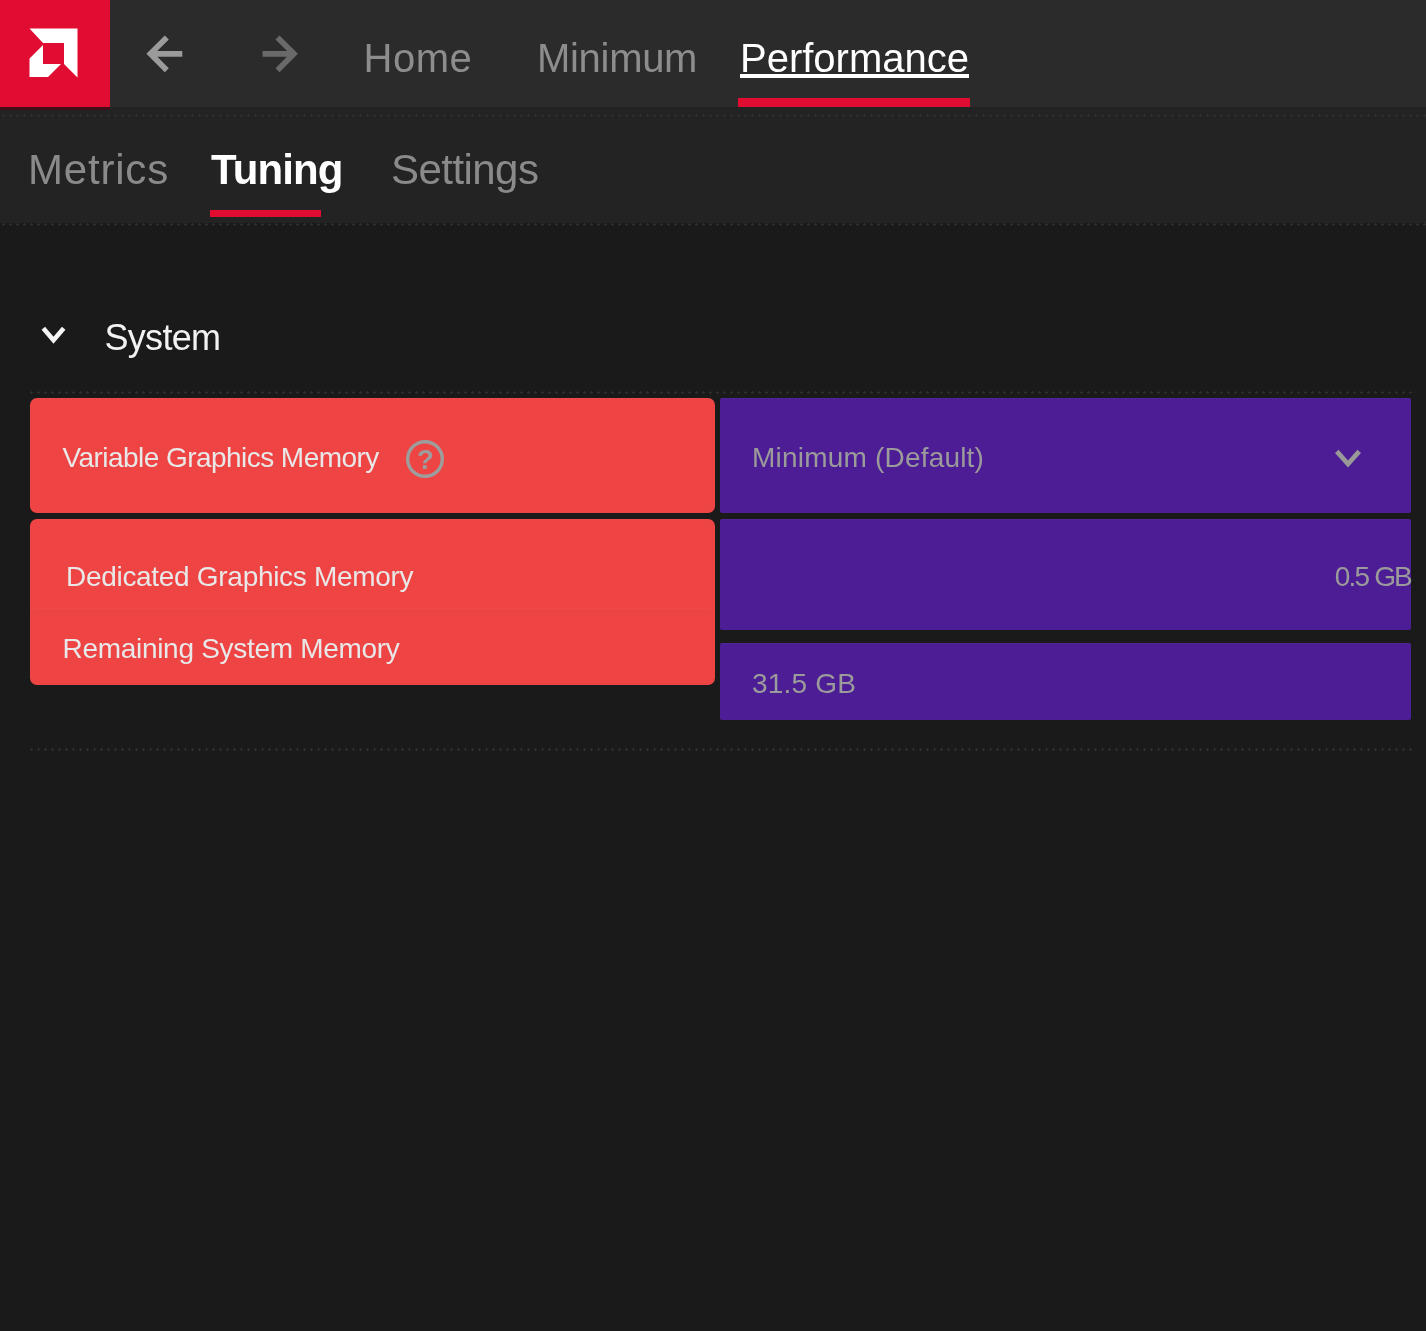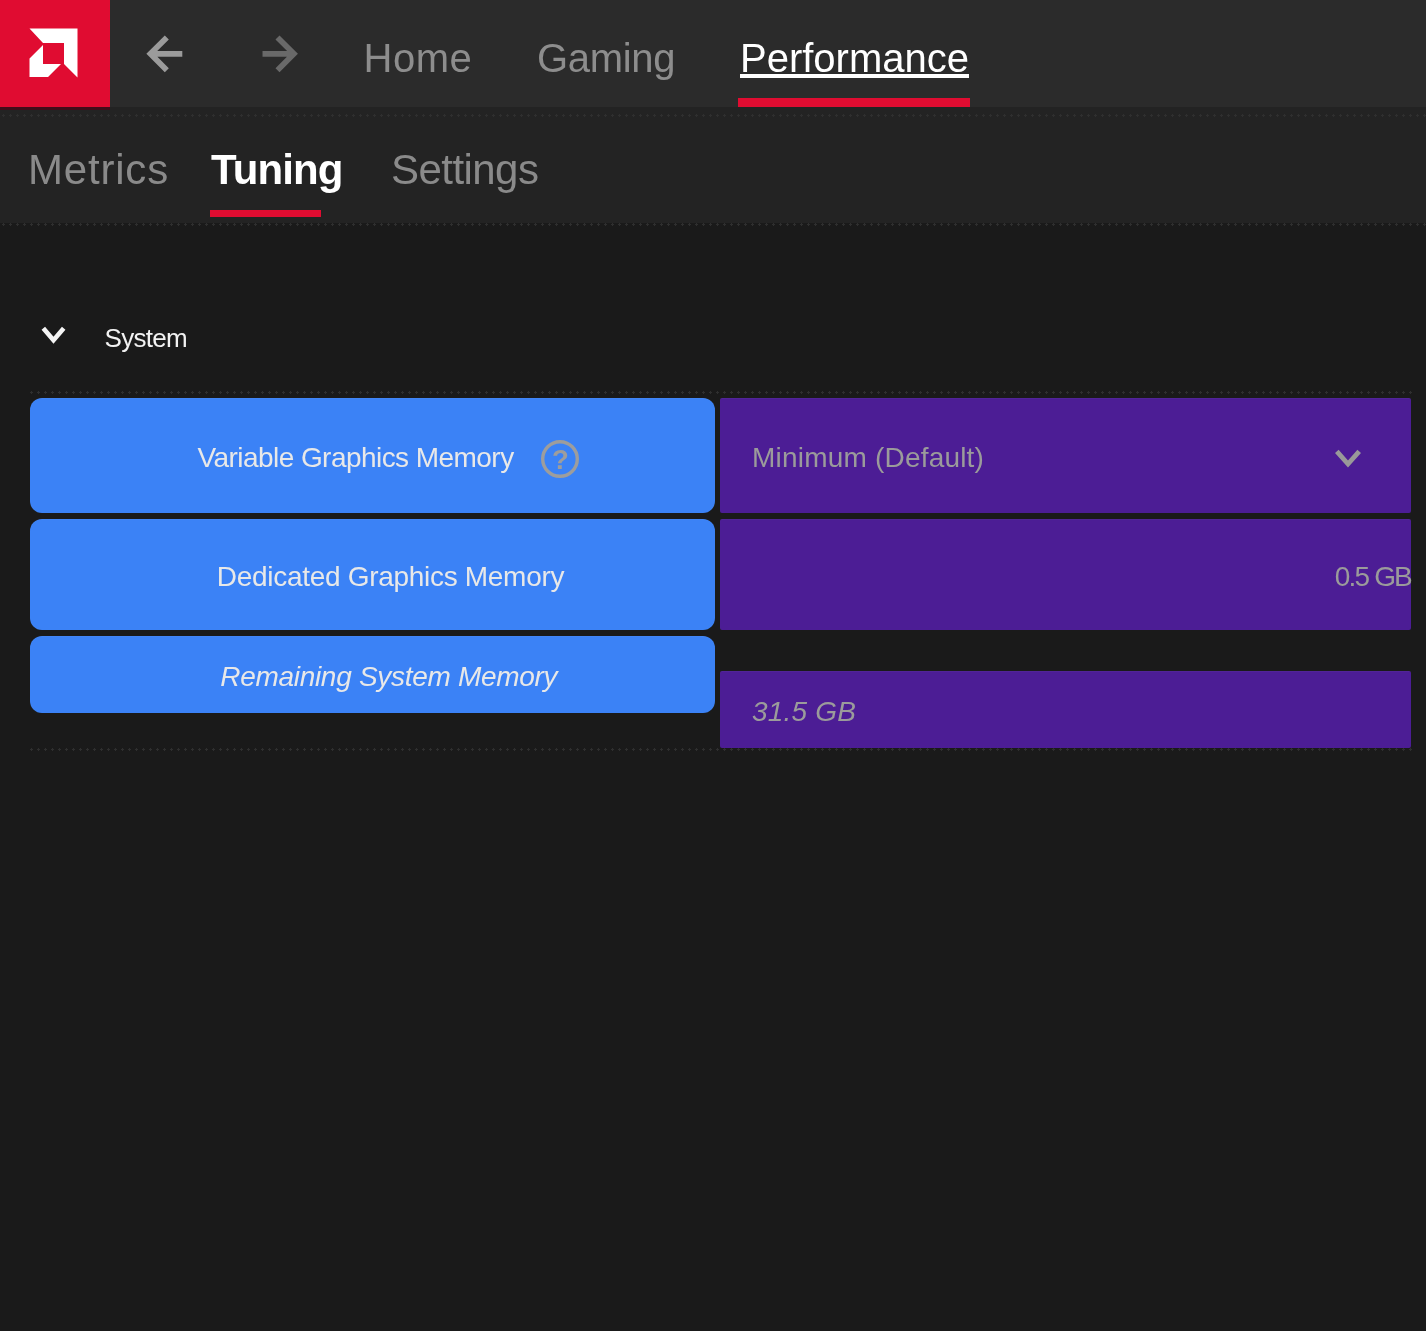--- a/index.html
+++ b/index.html
@@ -17,27 +17,27 @@
   #nav-perf { left:740px; color:#ffffff;text-decoration:underline; }
   #perf-line { left:738px; top:97.5px; width:232px; height:9px; background:#e00c31; }
 
   #subbar { left:0; top:107px; width:1426px; height:116px; background:#232323; }
   .subtxt { top:107px; height:116px; line-height:126.5px; font-size:42px; color:#8a8a8a; white-space:nowrap; }
   #sub-metrics { left:28px; letter-spacing:0.8px; }
   #sub-tuning { left:211px; color:#ffffff; font-weight:bold; letter-spacing:-0.9px; }
   #sub-settings { left:391px; letter-spacing:-0.55px; }
   #tuning-line { left:209.5px; top:209.5px; width:111px; height:7px; background:#e00c31; }
 
-  #system { left:104.5px; top:315px; font-size:26px; color:#f2f2f2; height:46px; line-height:46px; letter-spacing:-0.7px; }
+  #system { left:104.5px; top:315px; font-size:36px; color:#f2f2f2; height:46px; line-height:46px; letter-spacing:-0.7px; }
 
-  .lcell { left:30px; width:685px; background:#3b82f6; border-radius:12px; border-top:1px solid rgba(255,255,255,0.03);justify-content:center; }
+  .lcell { left:30px; width:685px; background:#ef4444; border-radius:7px; border-top:1px solid rgba(255,255,255,0.03); }
   .rcell { left:720px; width:691px; background:#4c1d95; border-radius:2px; border-top:1px solid rgba(255,255,255,0.03); }
   .r1 { top:398px; height:115px; }
   .r2 { top:519px; height:111px; }
-  .r3 { top:636px; height:77px;font-style:italic; }
+  .r3 { top:608px; height:77px; }
   .label { padding-left:32.5px; font-size:28px; color:#e8e8e8; display:flex; align-items:center; letter-spacing:-0.55px; }
   .value { padding-left:32px; font-size:28px; color:#9b9b9b; display:flex; align-items:center; }
   .cellinner { position:relative; top:2px; } .label .cellinner { top:2px; } .value .cellinner { top:1.5px; }
   .dots { background-image:radial-gradient(circle, #2f2f2f 1.1px, transparent 1.3px); background-size:7px 3px; height:3px; }
 </style>
 </head>
 <body>
   <div class="abs" id="topbar"></div>
   <div class="abs" id="subbar"></div>
   <div class="abs dots" style="left:0; top:114px; width:1426px; background-color:#232323;"></div>
@@ -51,21 +51,21 @@
   <div class="abs" id="tileshadow"></div>
 
   <svg class="abs" style="left:142px; top:32px;" width="44" height="44" viewBox="0 0 44 44">
     <path d="M40.3 21.8 H8.4 M24.8 5.4 L8.4 21.8 L24.8 38.2" stroke="#9b9b9b" stroke-width="5.7" fill="none"></path>
   </svg>
   <svg class="abs" style="left:258px; top:32px;" width="44" height="44" viewBox="0 0 44 44">
     <path d="M4.5 21.8 H35.9 M19.5 5.4 L35.9 21.8 L19.5 38.2" stroke="#696969" stroke-width="5.7" fill="none"></path>
   </svg>
 
   <div class="abs navtxt" id="nav-home">Home</div>
-  <div class="abs navtxt" id="nav-gaming">Gaming</div>
+  <div class="abs navtxt" id="nav-gaming">Minimum</div>
   <div class="abs navtxt" id="nav-perf">Performance</div>
   <div class="abs" id="perf-line"></div>
 
   <div class="abs subtxt" id="sub-metrics">Metrics</div>
   <div class="abs subtxt" id="sub-tuning">Tuning</div>
   <div class="abs subtxt" id="sub-settings">Settings</div>
   <div class="abs" id="tuning-line"></div>
 
   <svg class="abs" style="left:39px; top:324px;" width="30" height="21" viewBox="0 0 30 21">
     <path d="M4.3 4.3 L14.5 16.2 L24.7 4.3" stroke="#f5f5f5" stroke-width="4.6" fill="none"></path>

